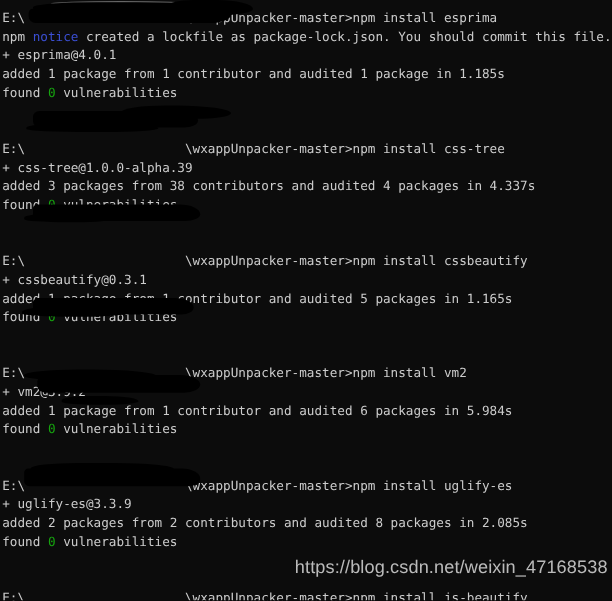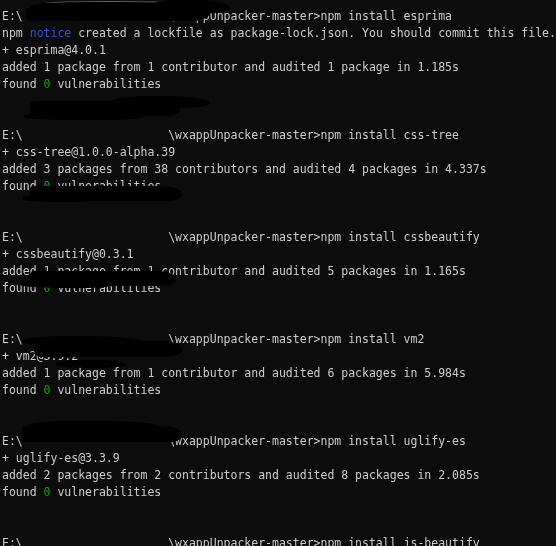--- a/index.html
+++ b/index.html
@@ -147,14 +147,15 @@
   <div class="redaction r4a"></div>
   <div class="redaction r4b"></div>
 
   <div class="redaction r5b"></div>
   <div class="redaction r5a"></div>
   <div class="redaction r5c"></div>
 
   <div class="redaction r6b"></div>
   <div class="redaction r6a"></div>
 
+  <div class="watermark">https://blog.csdn.net/weixin_47168538</div>
 
 </div>
 
 </body></html>

